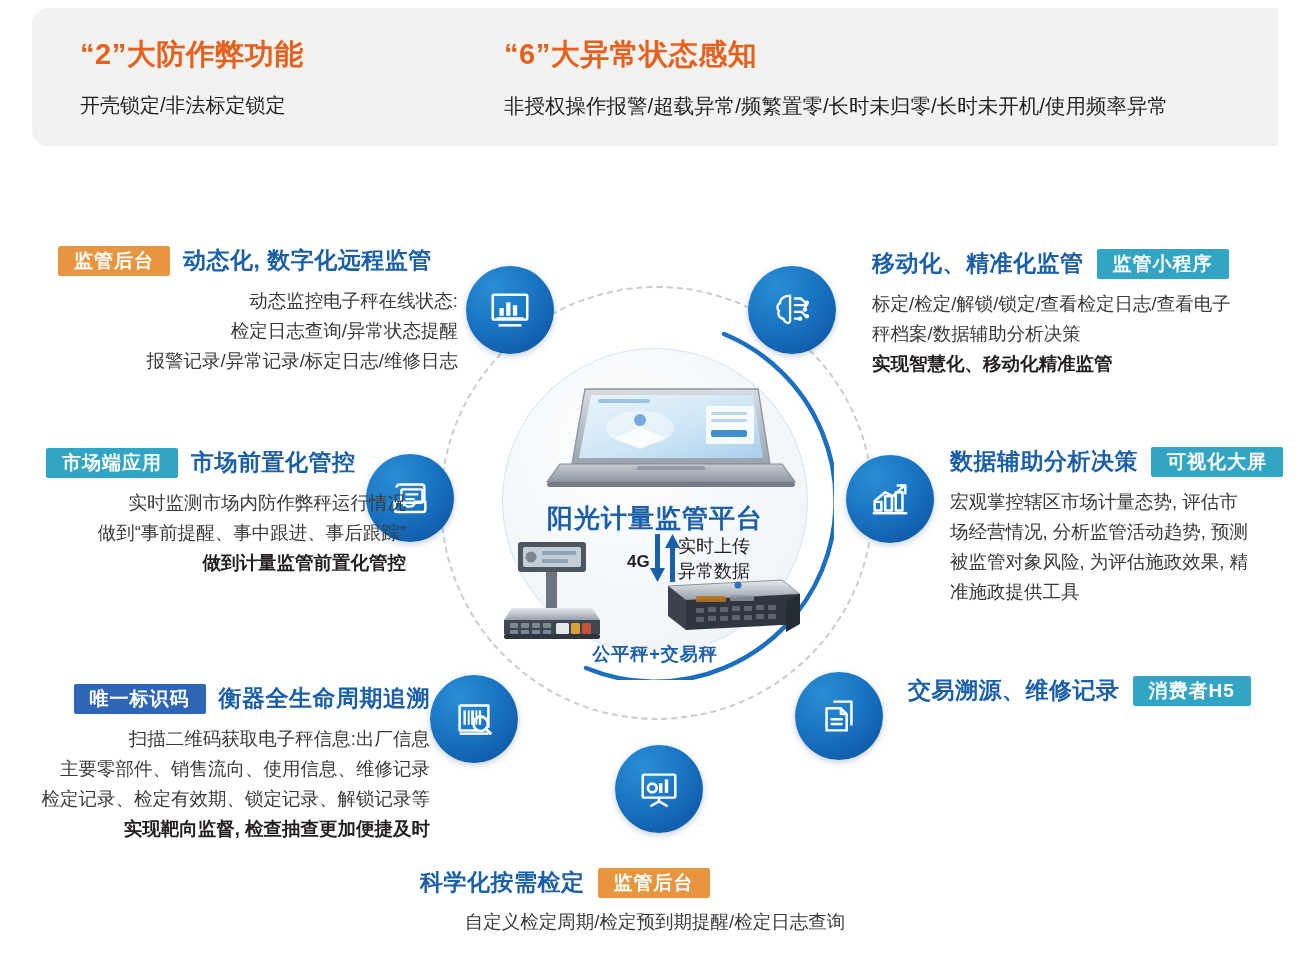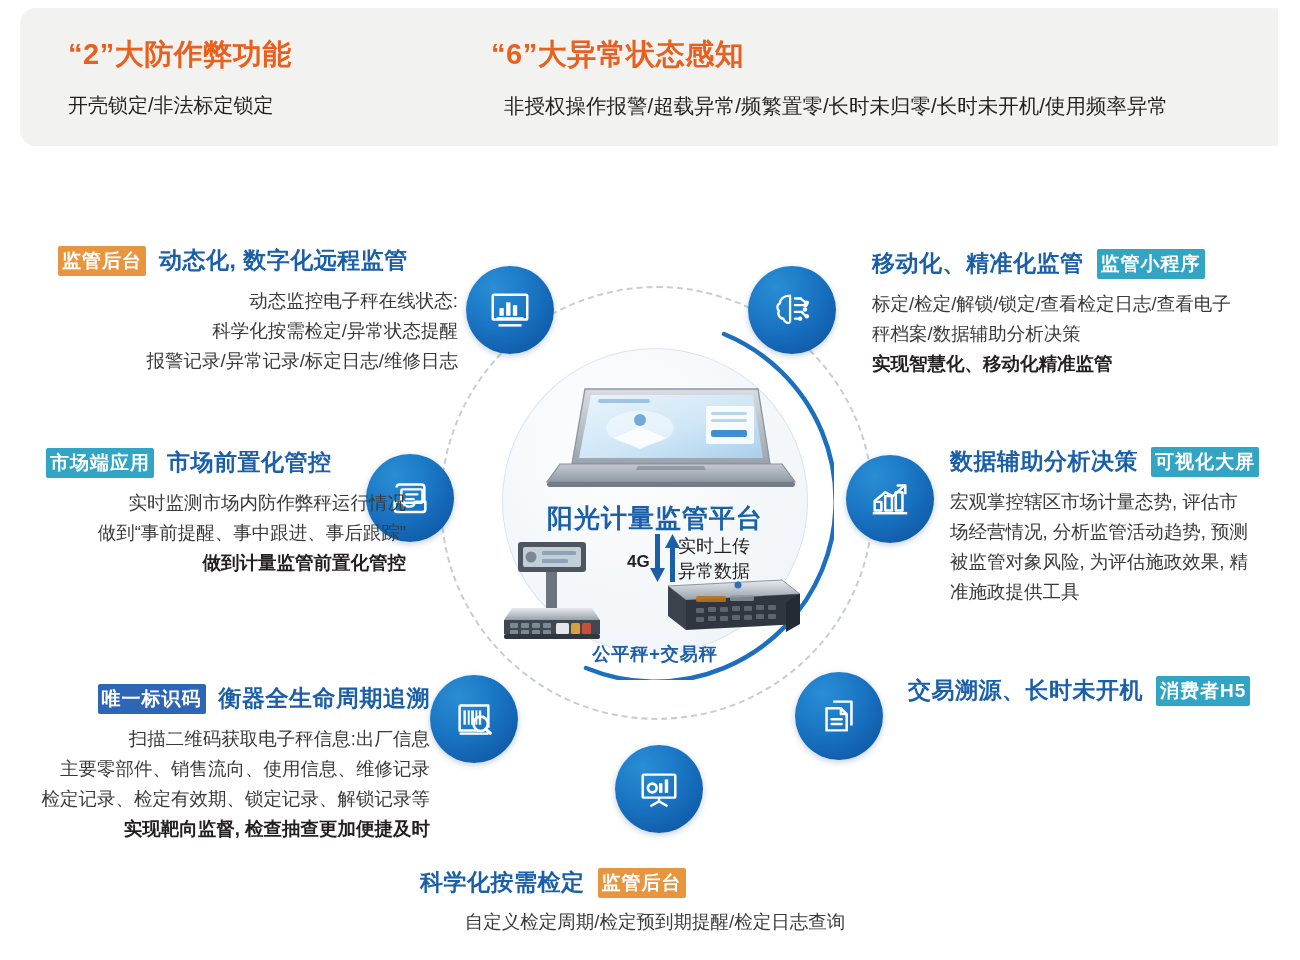--- a/index.html
+++ b/index.html
@@ -6,27 +6,27 @@
   body{
     width:1300px;height:960px;
     background:#ffffff;
     font-family:"Liberation Sans","DejaVu Sans",sans-serif;
     position:relative;overflow:hidden;
     -webkit-font-smoothing:antialiased;
   }
 
   
   .hdr-box{position:absolute;background:#f2f2f0;border-radius:2px;}
-  #hdr-left{left:20px;top:8px;width:487px;height:138px;border-radius:16px;}
+  #hdr-left{left:32px;top:8px;width:487px;height:138px;border-radius:16px;}
   #hdr-right{left:478px;top:8px;width:800px;height:138px;}
   .hdr-title{
     color:#e8601d;font-weight:bold;font-size:29px;letter-spacing:.5px;
     position:absolute;left:48px;top:27px;white-space:nowrap;
   }
-  #hdr-right .hdr-title{left:13px;}
+  #hdr-right .hdr-title{left:26px;}
   .hdr-sub{
     color:#231f20;font-size:20px;position:absolute;left:48px;top:84px;white-space:nowrap;
   }
   #hdr-right .hdr-sub{left:26px;font-size:20.5px;}
 
   
   #circle-stage{position:absolute;left:390px;top:246px;width:530px;height:610px;}
   .dashed-ring{
     position:absolute;left:50px;top:40px;width:430px;height:430px;
     border:2px dashed #c8cdd4;border-radius:50%;
@@ -74,21 +74,21 @@
     position:absolute;left:288px;top:288px;color:#231f20;font-size:18px;
     line-height:25px;white-space:nowrap;
   }
   .arrows-svg{position:absolute;left:258px;top:286px;width:34px;height:52px;}
 
   
   .block{position:absolute;}
   .blk-head{display:flex;align-items:center;gap:13px;white-space:nowrap;}
   .badge{
     color:#fff;font-weight:bold;font-size:19px;letter-spacing:1px;
-    padding:5px 4px 6px;border-radius:2px;line-height:1;display:inline-block;
+    padding:5px 16px 6px;border-radius:2px;line-height:1;display:inline-block;
   }
   .badge.orange{background:#e8953f;}
   .badge.teal{background:#32a5c4;}
   .badge.blue{background:#2e66b5;}
   .blk-title{color:#1b5fa8;font-weight:bold;font-size:23px;letter-spacing:.5px;}
   .blk-body{margin-top:10px;color:#3a3a3a;font-size:18.5px;line-height:30px;white-space:nowrap;}
   .blk-body .strong{font-weight:bold;color:#231f20;}
   .ta-r{text-align:right;}
   .ta-l{text-align:left;}
   .ta-c{text-align:center;}
@@ -359,21 +359,21 @@
   </div>
 </div>
 
 <div class="block" id="blk-tl">
   <div class="blk-head">
     <span class="badge orange">监管后台</span>
     <span class="blk-title">动态化, 数字化远程监管</span>
   </div>
   <div class="blk-body ta-r">
     <div>动态监控电子秤在线状态:</div>
-    <div>科学化按需检定/异常状态提醒</div>
+    <div>检定日志查询/异常状态提醒</div>
     <div>报警记录/异常记录/标定日志/维修日志</div>
   </div>
 </div>
 
 <div class="block" id="blk-tr">
   <div class="blk-head">
     <span class="blk-title">移动化、精准化监管</span>
     <span class="badge teal">监管小程序</span>
   </div>
   <div class="blk-body ta-l">
@@ -416,21 +416,21 @@
   <div class="blk-body ta-r">
     <div>扫描二维码获取电子秤信息:出厂信息</div>
     <div>主要零部件、销售流向、使用信息、维修记录</div>
     <div>检定记录、检定有效期、锁定记录、解锁记录等</div>
     <div class="strong">实现靶向监督, 检查抽查更加便捷及时</div>
   </div>
 </div>
 
 <div class="block" id="blk-br">
   <div class="blk-head">
-    <span class="blk-title">交易溯源、长时未开机</span>
+    <span class="blk-title">交易溯源、维修记录</span>
     <span class="badge teal">消费者H5</span>
   </div>
 </div>
 
 <div class="block" id="blk-bc">
   <div class="blk-head jc-c">
     <span class="blk-title">科学化按需检定</span>
     <span class="badge orange">监管后台</span>
   </div>
   <div class="blk-body ta-c">

